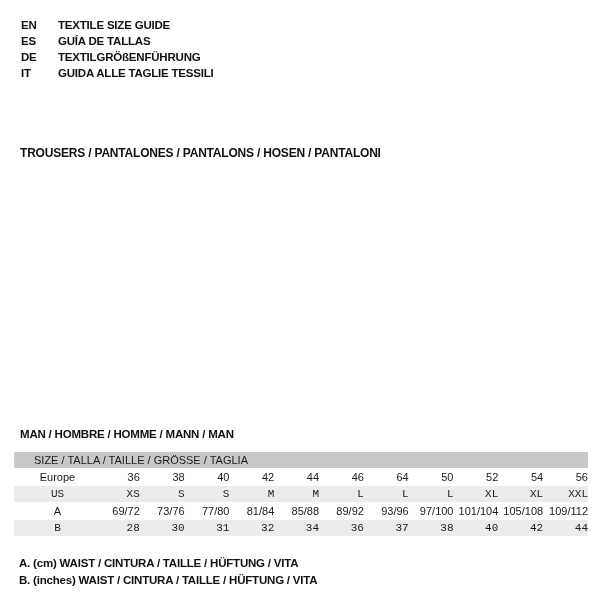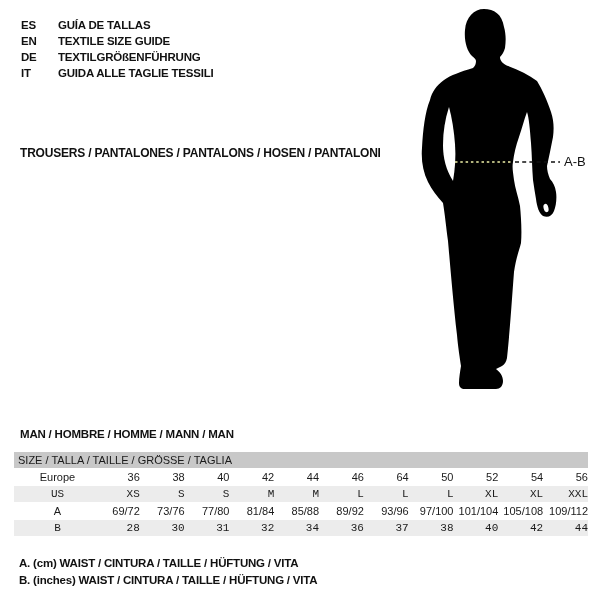--- a/index.html
+++ b/index.html
@@ -21,116 +21,55 @@
 
   
   #section-title{position:absolute;left:20px;top:428px;font-size:11.5px;font-weight:bold;
                  letter-spacing:-0.2px;white-space:nowrap;}
 
   
   #table-wrap{position:absolute;left:14px;top:452px;width:574px;}
   table.size-table{width:100%;border-collapse:collapse;table-layout:fixed;font-size:11px;color:#1a1a1a;}
   table.size-table col.label-col{width:81px;}
   table.size-table th{background:var(--header-bg,#c8c8c8);font-weight:normal;text-align:left;
-                      padding:0 0 0 4px;height:16px;font-size:11px;border-bottom:1px solid #fff;}
+                      padding:0 0 0 20px;height:16px;font-size:11px;border-bottom:1px solid #fff;}
   table.size-table td{height:16px;text-align:right;padding:0;border-bottom:1px solid #fff;}
   table.size-table td.row-label{text-align:center;padding-left:6px;}
   table.size-table tr.alt td{background:var(--alt-row,#ececec);font-family:Liberation Mono, monospace;}
 
   
   #footnotes{position:absolute;left:19px;top:555px;font-size:11.5px;font-weight:bold;
              letter-spacing:-0.2px;line-height:16.5px;white-space:nowrap;}
 </style>
 </head>
 <body>
 
 <div id="page">
 
   <div id="language-list">
       <div class="lang-row">
+        <span class="lang-code">EN</span>
+        <span class="lang-label">TEXTILE SIZE GUIDE</span>
+      </div>
+      <div class="lang-row">
         <span class="lang-code">ES</span>
         <span class="lang-label">GUÍA DE TALLAS</span>
-      </div>
-      <div class="lang-row">
-        <span class="lang-code">EN</span>
-        <span class="lang-label">TEXTILE SIZE GUIDE</span>
       </div>
       <div class="lang-row">
         <span class="lang-code">DE</span>
         <span class="lang-label">TEXTILGRÖßENFÜHRUNG</span>
       </div>
       <div class="lang-row">
         <span class="lang-code">IT</span>
         <span class="lang-label">GUIDA ALLE TAGLIE TESSILI</span>
       </div>
     </div>
 
   <div id="garment-title">TROUSERS / PANTALONES / PANTALONS / HOSEN / PANTALONI</div>
 
-  <div id="figure-area">
-    <svg viewBox="0 0 210 420" xmlns="http://www.w3.org/2000/svg">
-
-      <path fill="#000" d="M 94 9
-           C 84 9, 76 17, 75 30
-           C 74 41, 77 51, 82 56
-           C 84 58, 86 59, 86 61
-           C 86 64, 85 66, 83 68
-           C 70 72, 61 75, 54 80
-           C 46 86, 42 92, 40 100
-           C 35 112, 33 130, 32 148
-           C 31 160, 33 172, 38 182
-           C 42 190, 47 196, 53 203
-           C 55 215, 56 226, 58 241
-           C 60 263, 63 300, 67 335
-           C 68 347, 70 359, 71 366
-           C 70 372, 69 378, 69 383
-           C 69 387, 71 389, 75 389
-           L 106 389
-           C 110 389, 113 386, 113 381
-           C 113 376, 110 372, 106 369
-           L 112 366
-           C 115 364, 116 362, 117 358
-           C 120 330, 122 298, 124 272
-           C 126 258, 129 251, 131 243
-           C 132 231, 131 216, 130 206
-           C 128 196, 125 188, 124 180
-           C 123 172, 122 167, 123 162
-           C 124 154, 126 145, 129 137
-           C 132 128, 134 120, 137 112
-           C 139 118, 140 130, 141 143
-           C 142 156, 142 168, 143 180
-           C 144 187, 145 193, 146 199
-           C 147 207, 149 213, 153 216
-           C 158 218, 162 216, 164 211
-           C 166 206, 167 198, 166 192
-           C 165 186, 163 182, 160 179
-           C 158 174, 157 170, 157 166
-           C 159 157, 161 147, 163 137
-           C 164 129, 164 121, 161 112
-           C 157 100, 152 89, 147 81
-           C 139 75, 129 70, 118 66
-           C 113 64, 110 61, 110 57
-           C 112 55, 114 52, 115 48
-           C 116 41, 116 34, 114 27
-           C 112 14, 104 9, 94 9 Z"></path>
-
-      <path fill="#fff" d="M 59 107
-           C 55 119, 53 132, 53 145
-           C 53 158, 56 170, 63 181
-           C 65 169, 66 157, 65 144
-           C 64 131, 62 118, 59 107 Z"></path>
-
-      <ellipse cx="156" cy="208" rx="2.4" ry="4.2" fill="#fff" transform="rotate(-14 156 208)"></ellipse>
-
-      <line x1="65" y1="162" x2="123" y2="162" stroke="#eef0a6" stroke-width="1.4" stroke-dasharray="2.5 2.8"></line>
-
-      <line x1="125" y1="162" x2="170" y2="162" stroke="#111" stroke-width="1.3" stroke-dasharray="4 3.2"></line>
-      <text x="174" y="166" font-size="13" fill="#111" font-family="Liberation Sans, sans-serif">A-B</text>
-    </svg>
-  </div>
 
   <div id="section-title">MAN / HOMBRE / HOMME / MANN / MAN</div>
 
   <div id="table-wrap">
     <table class="size-table">
       <colgroup>
           <col class="label-col">
           <col>
           <col>
           <col>

